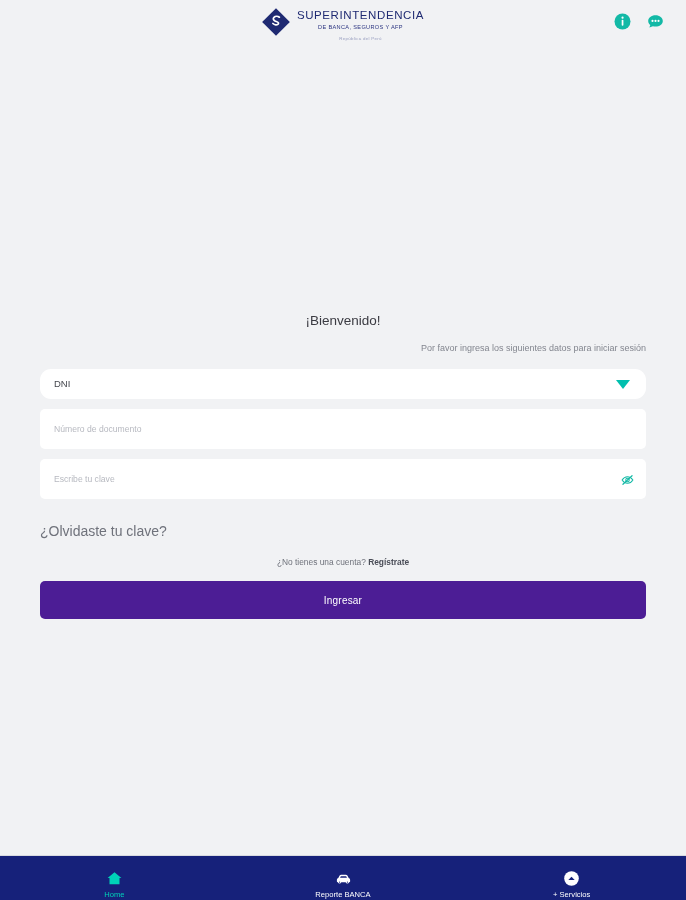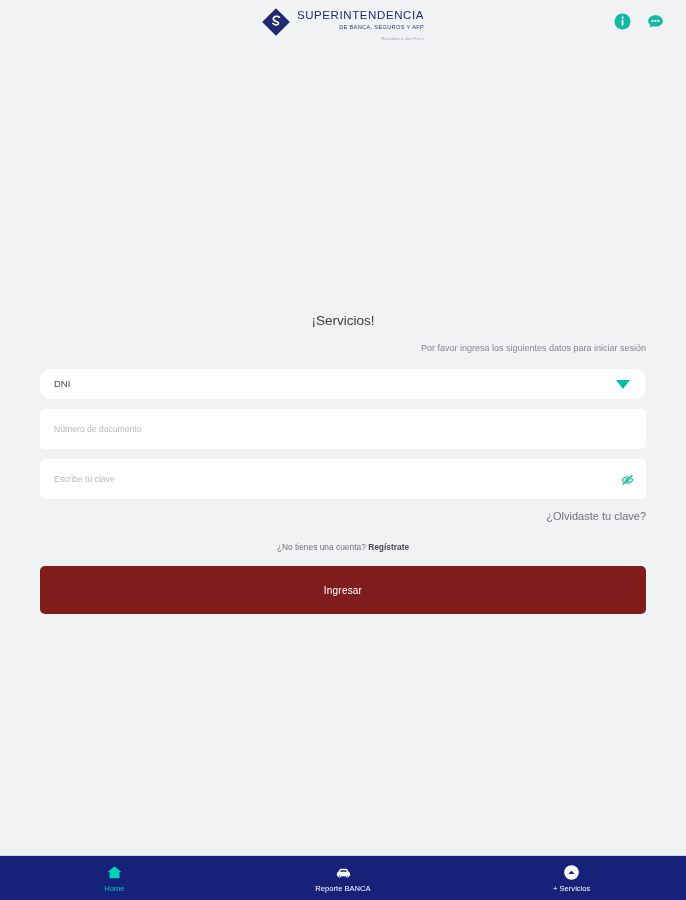--- a/index.html
+++ b/index.html
@@ -48,21 +48,21 @@
     width: 28px;
     height: 28px;
     flex: 0 0 28px;
     position: relative;
     margin-top: 1px;
   }
 
   .brand-text {
     display: flex;
     flex-direction: column;
-    align-items: flex-end;
+    align-items: center;
     padding-top: 2px;
   }
 
   .brand-title {
     font-size: 11.5px;
     letter-spacing: 0.6px;
     color: #1f2a72;
     font-weight: 400;
     line-height: 13px;
     white-space: nowrap;
@@ -193,45 +193,45 @@
     right: 12px;
     top: 50%;
     transform: translateY(-50%);
     width: 13px;
     height: 13px;
     cursor: pointer;
     display: block;
   }
 
   .forgot {
-    margin-top: 11px;
-    text-align: right;
-    font-size: 11px;
+    margin-top: 26px;
+    text-align: left;
+    font-size: 14px;
     color: #6f727b;
     cursor: pointer;
     line-height: 12px;
   }
 
   .register-line {
     margin-top: 19px;
     text-align: center;
     font-size: 8.4px;
     color: #6f727b;
     line-height: 12px;
   }
   .register-line .reg-link {
     font-weight: bold;
     color: #4a4d57;
     cursor: pointer;
   }
 
   .submit-btn {
     margin-top: 13px;
-    height: 48px;
-    background: #7f1d1d;
+    height: 38px;
+    background: #4c1d95;
     border: 0;
     border-radius: 5px;
     color: #ffffff;
     font-family: "Liberation Sans", sans-serif;
     font-size: 10px;
     letter-spacing: 0.2px;
     cursor: pointer;
     width: 100%;
     display: flex;
     align-items: center;
@@ -246,21 +246,21 @@
     display: flex;
     align-items: stretch;
     border-top: 1px solid #d9dbe0;
   }
 
   .nav-item {
     flex: 1 1 25%;
     display: flex;
     flex-direction: column;
     align-items: center;
-    justify-content: center;
+    justify-content: flex-end;
     gap: 3px;
     cursor: pointer;
     padding-top: 2px;
   }
 
   .nav-icon {
     width: 17px;
     height: 17px;
     display: block;
   }
@@ -311,21 +311,21 @@
         </svg>
       </span>
     </div>
 
   </div>
 
   <div class="main">
 
     <div class="login-form">
 
-      <div class="welcome-title">¡Servicios!</div>
+      <div class="welcome-title">¡Bienvenido!</div>
       <div class="welcome-sub">Por favor ingresa los siguientes datos para iniciar sesión</div>
 
       <div class="select-wrap">
         <span class="select-value">DNI</span>
         <span class="select-caret"></span>
       </div>
 
       <div class="field">
         <input type="text" value="" placeholder="Número de documento" style="">
       </div>

